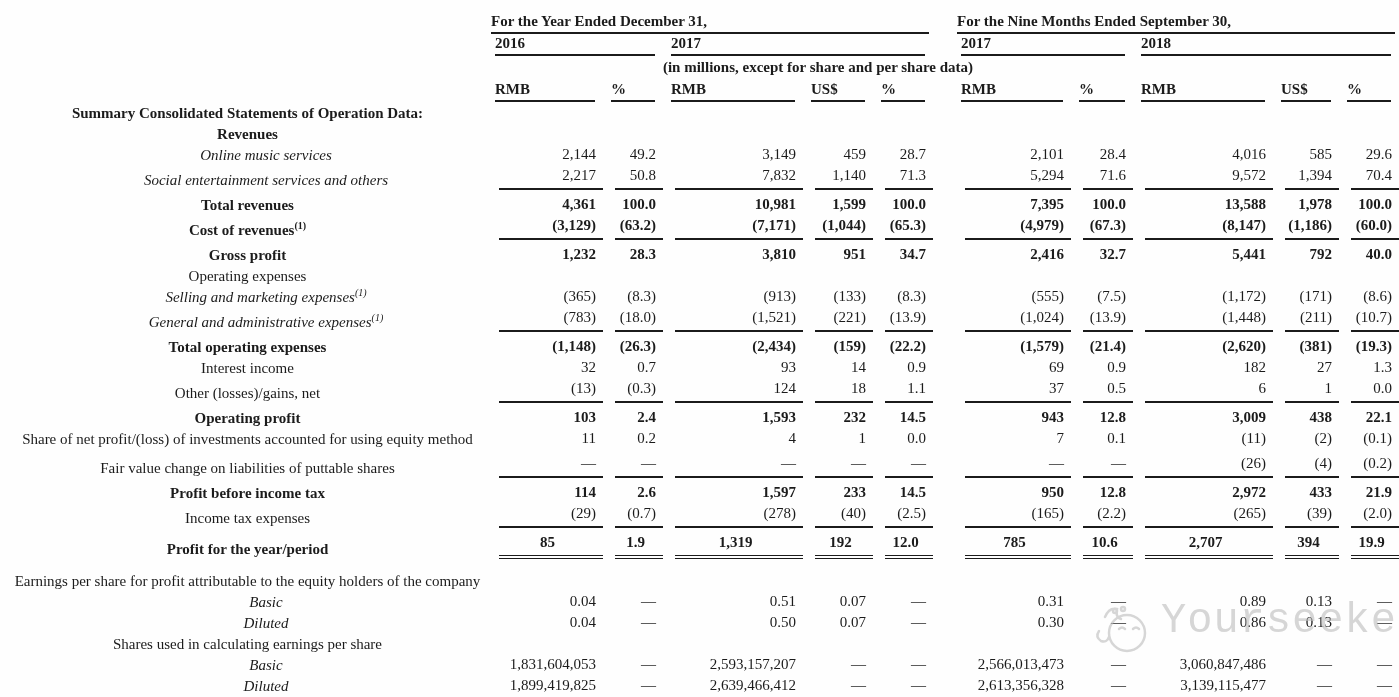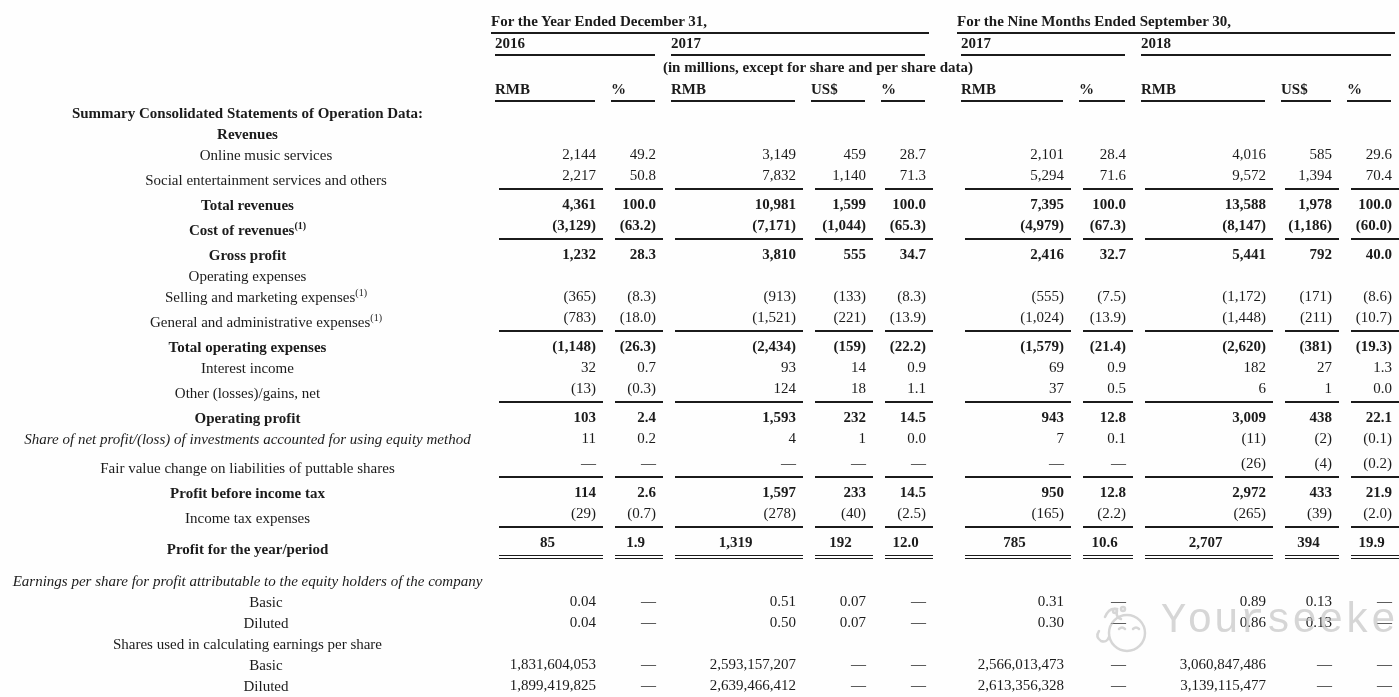--- a/index.html
+++ b/index.html
@@ -8,22 +8,22 @@
     background:#fefefe; color:#1b1b1b;
     font-family:"Liberation Serif", serif;
   }
   table.fin { border-collapse:collapse; table-layout:fixed; width:1399px; margin-top:12px; position:relative; z-index:1; }
   td, th { font-size:15px; line-height:19px; vertical-align:bottom; padding:0; font-weight:normal; }
   thead th { font-weight:bold; text-align:left; }
   .u { display:block; border-bottom:2px solid #1b1b1b; padding-bottom:1px; margin:0 8px; }
   .grp .u { margin:0 4px; }
   th.note-cell { text-align:center; padding-right:250px; padding-top:2px; padding-bottom:3px; white-space:nowrap; }
   td.lbl { text-align:center; padding-left:8px; }
-  td.lbl.ind1 { padding-left:45px; }
-  td.lbl.wrap { padding-left:30px; text-indent:-22px;font-style:italic; }
+  td.lbl.ind1 { padding-left:45px;font-style:italic; }
+  td.lbl.wrap { padding-left:30px; text-indent:-22px; }
   sup { font-size:10px; line-height:0; }
   tr.bold td { font-weight:bold; }
   td.num { text-align:right; }
   td.num .cw { margin-left:12px; padding:1px 7px 1px 0; }
   tr.rule-single td.num .cw { border-bottom:2px solid #1b1b1b; padding-bottom:3px; }
   tr.rule-double td.num .cw { border-bottom:4px double #1b1b1b; padding-bottom:3px;text-align:center; }
   tr.g1 td { padding-top:4px; }
   tr.g2 td { padding-top:11px; }
   td.spacer, th.spacer { padding:0; }
   .watermark {
@@ -347,21 +347,21 @@
           <td class="num">
             <div class="cw">1,232</div>
           </td>
           <td class="num">
             <div class="cw">28.3</div>
           </td>
           <td class="num">
             <div class="cw">3,810</div>
           </td>
           <td class="num">
-            <div class="cw">555</div>
+            <div class="cw">951</div>
           </td>
           <td class="num">
             <div class="cw">34.7</div>
           </td>
           <td class="spacer"></td>
           <td class="num">
             <div class="cw">2,416</div>
           </td>
           <td class="num">
             <div class="cw">32.7</div>

